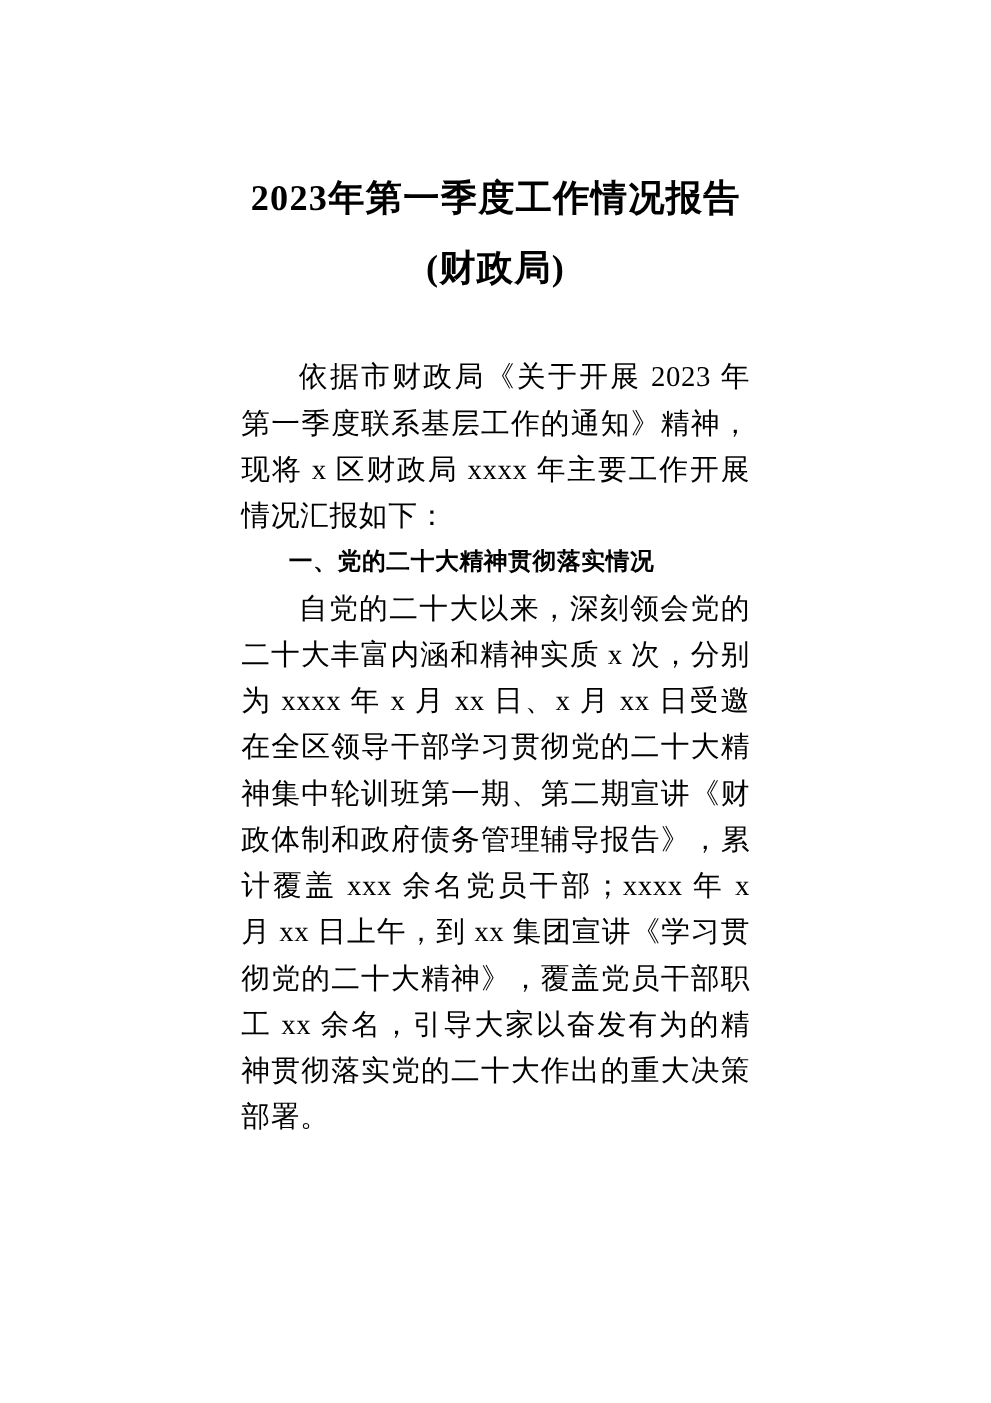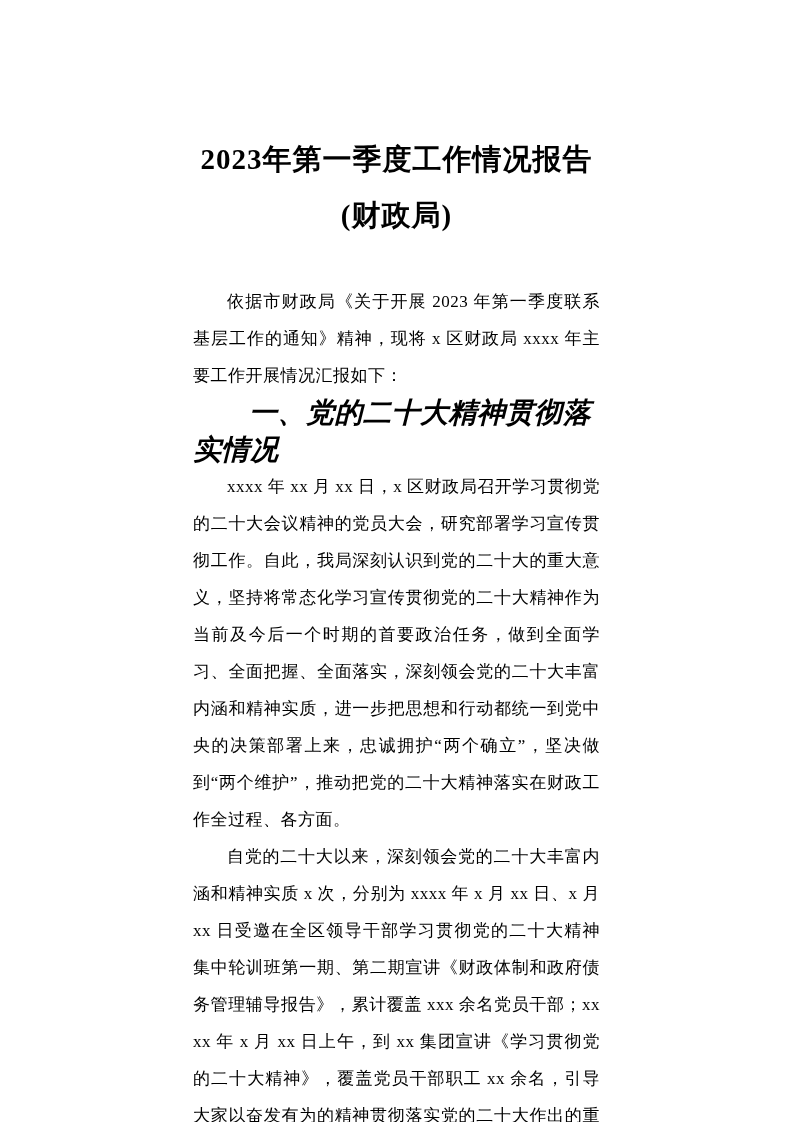--- a/index.html
+++ b/index.html
@@ -23,45 +23,43 @@
     margin: 0 0 40px 0;
     font-size: 29px;
     line-height: 56px;
     font-weight: bold;
     text-align: center;
     letter-spacing: 1px;
     font-family: "Liberation Serif", "DejaVu Serif", serif;
   }
   .para {
     margin: 0;
-    font-size: 17px;
+    font-size: 23px;
     line-height: 37px;
     text-align: justify;
     text-justify: inter-ideograph;
     text-indent: 2em;
     word-break: break-all;
     letter-spacing: 0.5px;
   }
   .section-heading {
     margin: 0;
-    font-size: 28px;
+    font-size: 19px;
     line-height: 37px;
     font-weight: bold;
     text-indent: 2em;
     font-family: "Liberation Sans", "DejaVu Sans", sans-serif;
     letter-spacing: 0.5px;
-    font-style: italic;
   }
 </style>
 </head>
 <body>
 
 <div class="page">
   <h1 class="doc-title">2023年第一季度工作情况报告 (财政局)</h1>
 
   <p class="para">依据市财政局《关于开展 2023 年第一季度联系基层工作的通知》精神，现将 x 区财政局 xxxx 年主要工作开展情况汇报如下：</p>
 
   <p class="section-heading">一、党的二十大精神贯彻落实情况</p>
 
-  <p class="para">xxxx 年 xx 月 xx 日，x 区财政局召开学习贯彻党的二十大会议精神的党员大会，研究部署学习宣传贯彻工作。自此，我局深刻认识到党的二十大的重大意义，坚持将常态化学习宣传贯彻党的二十大精神作为当前及今后一个时期的首要政治任务，做到全面学习、全面把握、全面落实，深刻领会党的二十大丰富内涵和精神实质，进一步把思想和行动都统一到党中央的决策部署上来，忠诚拥护“两个确立”，坚决做到“两个维护”，推动把党的二十大精神落实在财政工作全过程、各方面。</p>
 
   <p class="para">自党的二十大以来，深刻领会党的二十大丰富内涵和精神实质 x 次，分别为 xxxx 年 x 月 xx 日、x 月 xx 日受邀在全区领导干部学习贯彻党的二十大精神集中轮训班第一期、第二期宣讲《财政体制和政府债务管理辅导报告》，累计覆盖 xxx 余名党员干部；xxxx 年 x 月 xx 日上午，到 xx 集团宣讲《学习贯彻党的二十大精神》，覆盖党员干部职工 xx 余名，引导大家以奋发有为的精神贯彻落实党的二十大作出的重大决策部署。</p>
 </div>
 
 </body></html>

